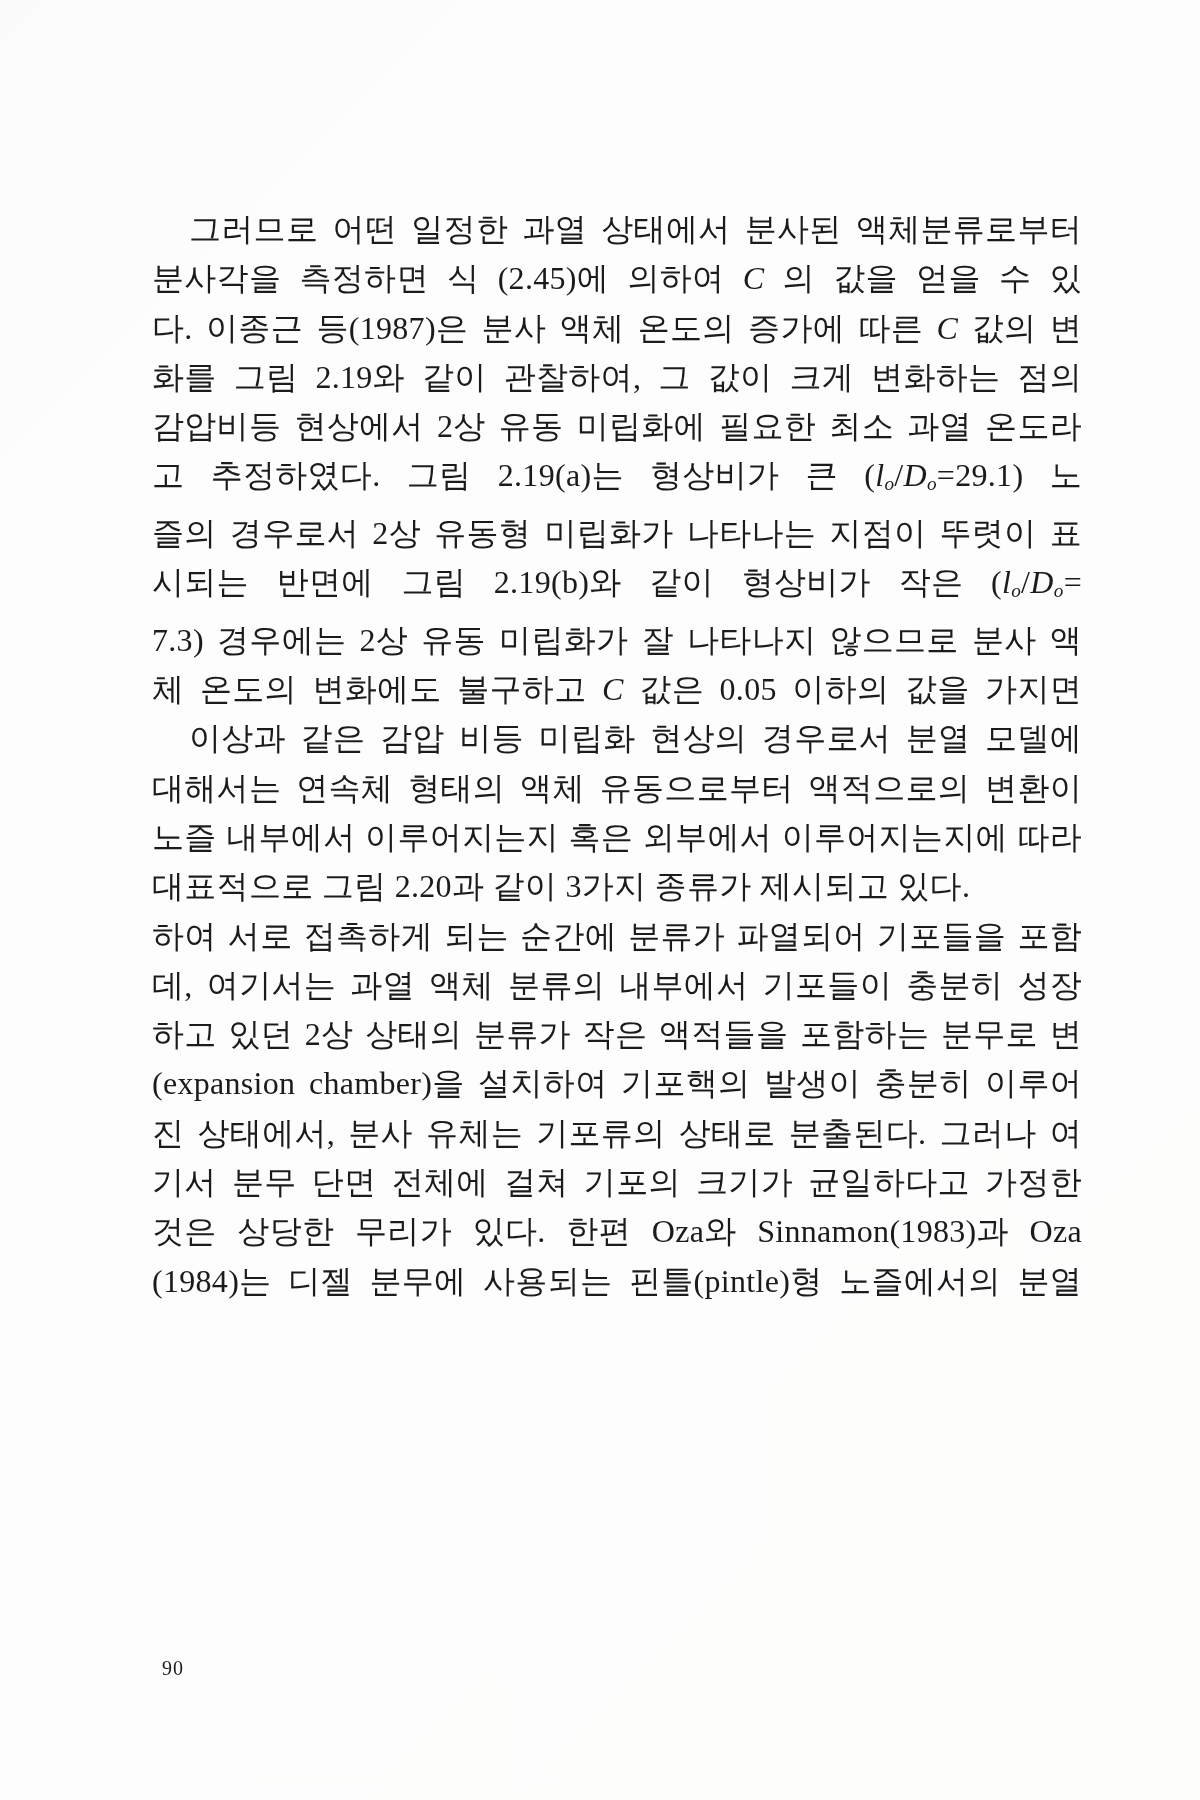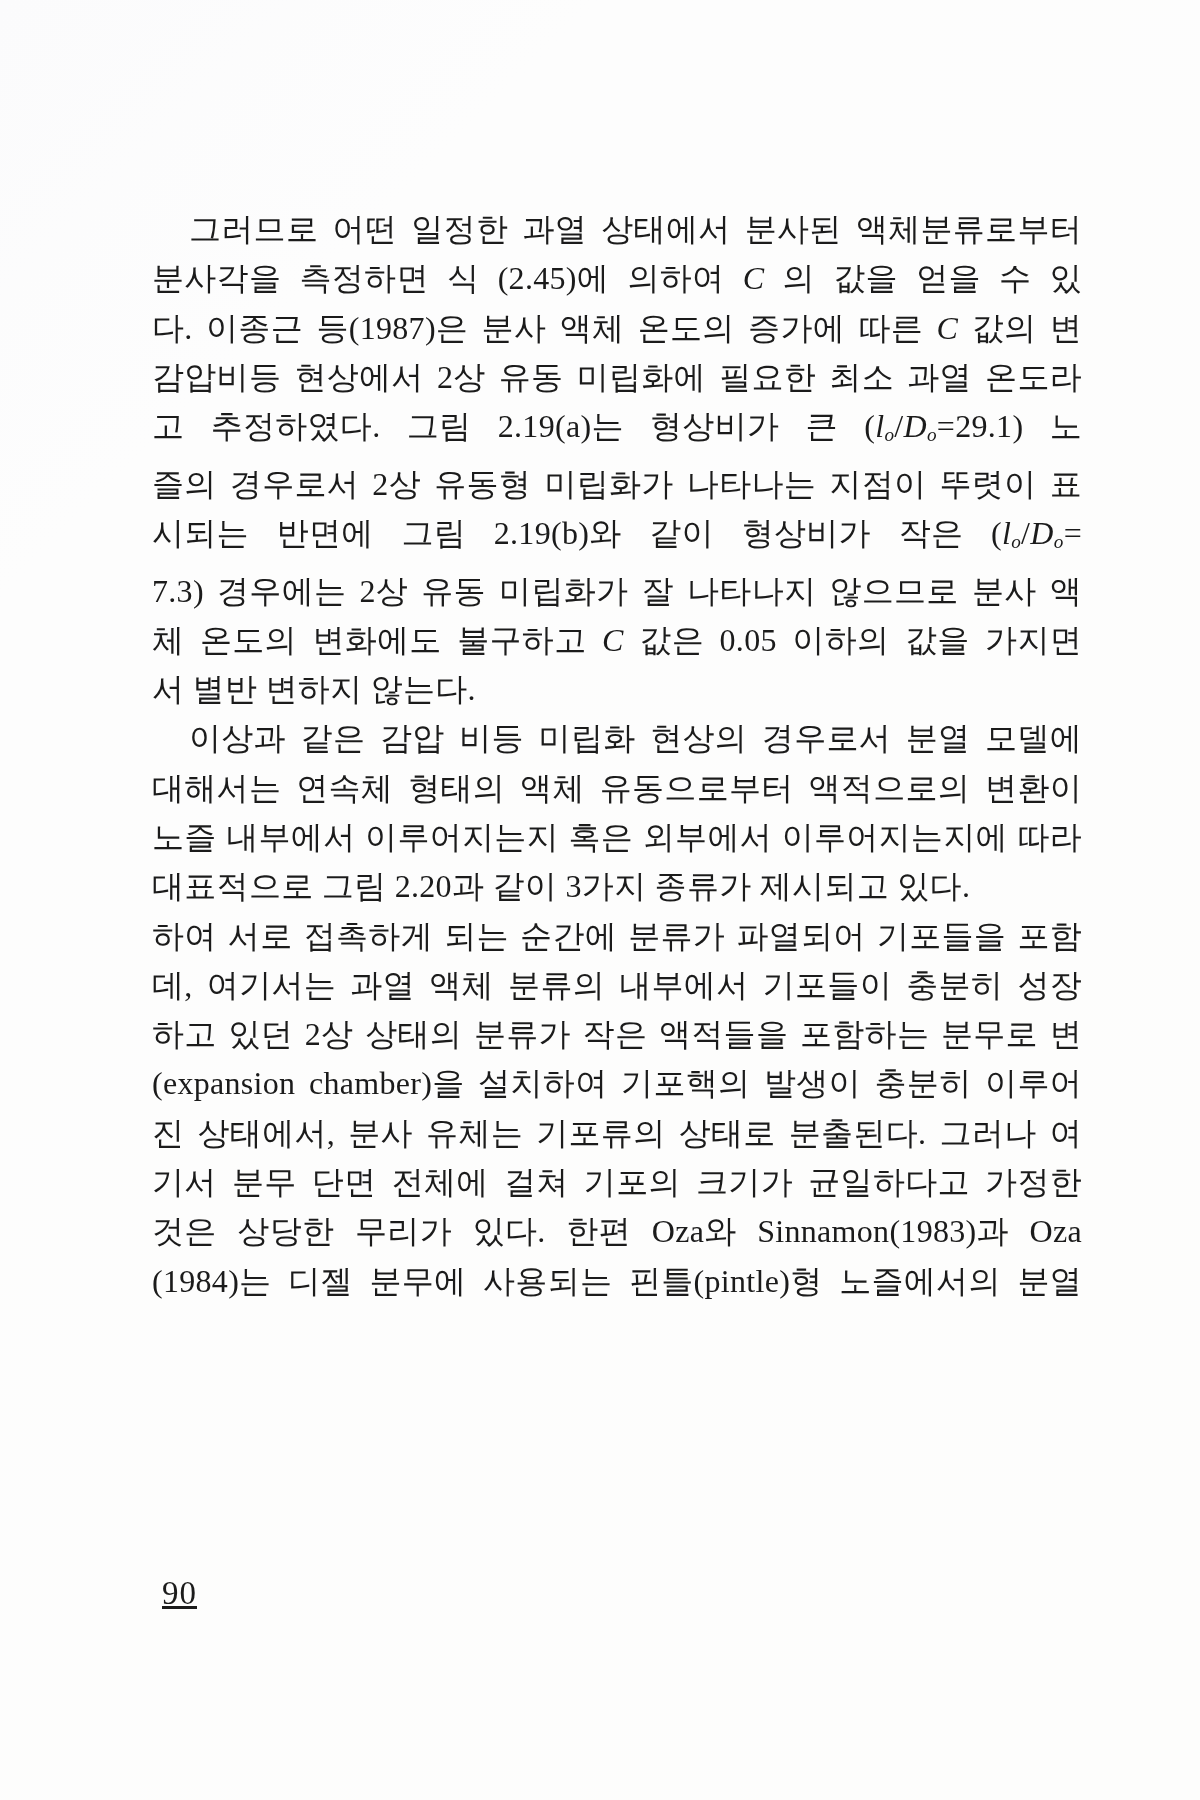--- a/index.html
+++ b/index.html
@@ -45,41 +45,40 @@
     font-family: "Liberation Serif", "DejaVu Serif", serif;
   }
   .isub {
     font-style: italic;
     font-size: 0.6em;
     vertical-align: -0.22em;
   }
   .page-number {
     position: absolute;
     left: 162px;
-    top: 1575px;
-    font-size: 33px;
+    top: 1657px;
+    font-size: 20px;
     letter-spacing: 1px;
-    text-decoration: underline;
   }
 </style>
 </head>
 <body>
 
 <div class="page">
   <div class="textblock">
     <div class="line indent">그러므로 어떤 일정한 과열 상태에서 분사된 액체분류로부터</div>
     <div class="line">분사각을 측정하면 식 (2.45)에 의하여 <span class="i">C</span> 의 값을 얻을 수 있</div>
     <div class="line">다. 이종근 등(1987)은 분사 액체 온도의 증가에 따른 <span class="i">C</span> 값의 변</div>
+    <div class="line">화를 그림 2.19와 같이 관찰하여, 그 값이 크게 변화하는 점의</div>
     <div class="line">감압비등 현상에서 2상 유동 미립화에 필요한 최소 과열 온도라</div>
     <div class="line">고 추정하였다. 그림 2.19(a)는 형상비가 큰 (<span class="i">l</span><span class="isub">o</span>/<span class="i">D</span><span class="isub">o</span>=29.1) 노</div>
     <div class="line">즐의 경우로서 2상 유동형 미립화가 나타나는 지점이 뚜렷이 표</div>
     <div class="line">시되는 반면에 그림 2.19(b)와 같이 형상비가 작은 (<span class="i">l</span><span class="isub">o</span>/<span class="i">D</span><span class="isub">o</span>=</div>
     <div class="line">7.3) 경우에는 2상 유동 미립화가 잘 나타나지 않으므로 분사 액</div>
     <div class="line">체 온도의 변화에도 불구하고 <span class="i">C</span> 값은 0.05 이하의 값을 가지면</div>
-    <div class="line end">서 별반 변하지 않는다.</div>
     <div class="line indent">이상과 같은 감압 비등 미립화 현상의 경우로서 분열 모델에</div>
     <div class="line">대해서는 연속체 형태의 액체 유동으로부터 액적으로의 변환이</div>
     <div class="line">노즐 내부에서 이루어지는지 혹은 외부에서 이루어지는지에 따라</div>
     <div class="line end">대표적으로 그림 2.20과 같이 3가지 종류가 제시되고 있다.</div>
     <div class="line">하여 서로 접촉하게 되는 순간에 분류가 파열되어 기포들을 포함</div>
     <div class="line">데, 여기서는 과열 액체 분류의 내부에서 기포들이 충분히 성장</div>
     <div class="line">하고 있던 2상 상태의 분류가 작은 액적들을 포함하는 분무로 변</div>
     <div class="line">(expansion chamber)을 설치하여 기포핵의 발생이 충분히 이루어</div>
     <div class="line">진 상태에서, 분사 유체는 기포류의 상태로 분출된다. 그러나 여</div>
     <div class="line">기서 분무 단면 전체에 걸쳐 기포의 크기가 균일하다고 가정한</div>

